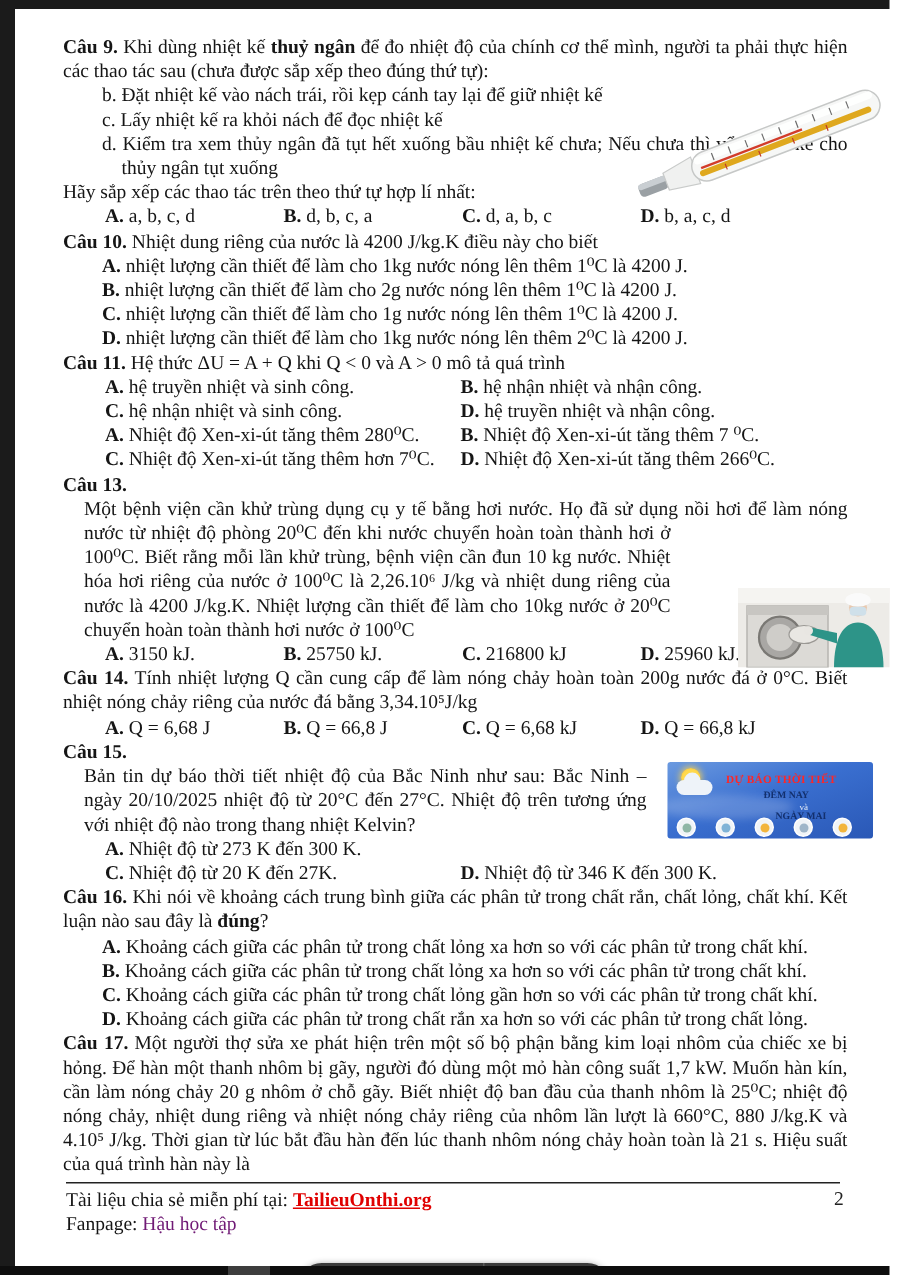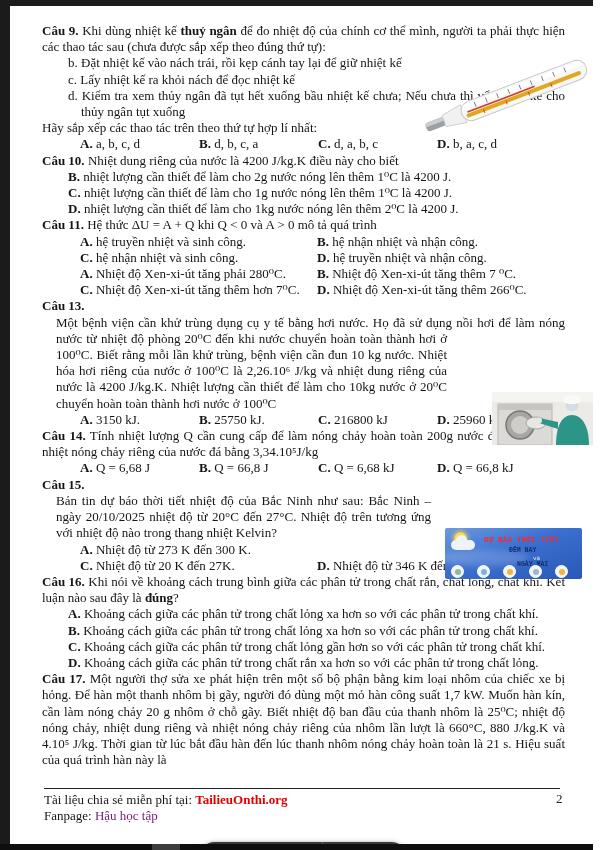--- a/index.html
+++ b/index.html
@@ -11,56 +11,56 @@
   .b-right{position:absolute;left:599px;top:6px;width:3px;height:839px;background:#2e2e2e;}
   .b-bottom{position:absolute;left:0;top:844px;width:604px;height:6px;background:#0e0e0e;}
   .b-bottom-seg{position:absolute;left:152px;top:844px;width:28px;height:6px;background:#3d3d3d;}
 
   
   .content{position:absolute;left:42px;top:23px;width:523px;height:764px;overflow:hidden;text-align:justify;}
   .qintro,.qpara{text-align:justify;}
   .qpara{margin-left:14px;}
   .steps{margin-left:26px;}
   .step{padding-left:13px;text-indent:-13px;}
-  .orow{display:flex;text-align:left;margin-left:38px;}
+  .orow{display:flex;text-align:left;margin-left:28px;}
   .o4 > .oc{width:119px;flex:none;}
   .o4 > .oc:last-child{width:auto;}
   .o2 > .oc{width:237px;flex:none;}
   .o2 > .oc:last-child{width:auto;}
   .ofull{margin-left:26px;text-align:left;}
   b{font-weight:bold;}
 
   
   .float-spacer{float:right;width:118px;height:56px;}
 
   
   .thermo{position:absolute;left:415px;top:54px;width:185px;height:88px;}
   
   .nurse{position:absolute;left:492px;top:392px;width:107px;height:53px;}
   
-  .wb{position:absolute;left:445px;top:528px;width:137px;height:51px;overflow:hidden;border-radius:2px;
+  .wb{position:absolute;left:445px;top:508px;width:137px;height:51px;overflow:hidden;border-radius:2px;
       background:linear-gradient(160deg,#6b9ae0 0%,#3a6fd0 45%,#2a58b6 100%);
-      font-family:Liberation Mono, monospace;text-align:right;}
+      font-family:Liberation Serif, serif;text-align:right;}
   .wb .cloudstreak{position:absolute;left:-6px;top:22px;width:90px;height:16px;border-radius:50%;
       background:#ffffff;opacity:.18;filter:blur(3px);}
   .wb .sun{position:absolute;left:9px;top:4px;width:13px;height:13px;border-radius:50%;
       background:radial-gradient(circle,#ffd94d 0 55%,#f5b52e 100%);box-shadow:0 0 4px 1px rgba(255,214,79,.8);}
   .wb .cloud{position:absolute;left:6px;top:12px;width:24px;height:10px;border-radius:8px;background:#eef3f9;}
   .wb .cloud:before{content:"";position:absolute;left:5px;top:-5px;width:11px;height:11px;border-radius:50%;background:#eef3f9;}
   .wb-title{position:absolute;left:39px;top:4px;font-size:7.5px;font-weight:bold;color:#ff2626;letter-spacing:.2px;}
   .wb-l1{position:absolute;left:64px;top:15px;font-size:6.5px;font-weight:bold;color:#13306e;}
   .wb-l2{position:absolute;left:88px;top:23px;font-size:6px;color:#e4ecf8;}
   .wb-l3{position:absolute;left:72px;top:29px;font-size:6.5px;font-weight:bold;color:#13306e;}
   .wic{position:absolute;top:37px;width:11px;height:11px;border-radius:50%;background:#f0f4f7;border:1px solid #fdfdfd;}
   .wic i{position:absolute;left:2.5px;top:2.5px;width:6px;height:6px;border-radius:50%;display:block;}
 
   
   .footer{position:absolute;left:44px;top:788px;width:516px;border-top:1.6px solid #222;padding-top:3px;}
   .fline{line-height:15.5px;text-align:left;}
-  .flink{color:#e00000;font-weight:bold;cursor:pointer;}
+  .flink{color:#e00000;font-weight:bold;text-decoration:underline;cursor:pointer;}
   .flink2{color:#701a75;font-weight:normal;text-decoration:none;cursor:pointer;}
   .pagenum{position:absolute;left:556px;top:791px;font-size:13px;color:#222;}
 
   
   .toolbar{position:absolute;left:199px;top:842px;width:208px;height:31px;background:#3a3a3a;border-radius:16px;
       box-shadow:0 1px 5px rgba(0,0,0,.45);display:flex;align-items:center;
       font-family:"Liberation Sans","DejaVu Sans",sans-serif;color:#e8e8e8;font-size:12.5px;}
   .tb-label{margin-left:14px;margin-right:7px;}
   .tb-input{width:32px;height:20px;background:#191919;border-radius:2px;color:#fff;display:flex;
       align-items:center;justify-content:center;cursor:text;}
@@ -89,40 +89,41 @@
       <div class="orow o4">
         <span class="oc"><b>A.</b> <span>a, b, c, d</span></span>
         <span class="oc"><b>B.</b> <span>d, b, c, a</span></span>
         <span class="oc"><b>C.</b> <span>d, a, b, c</span></span>
         <span class="oc"><b>D.</b> <span>b, a, c, d</span></span>
       </div>
     </div>
 
     <div class="q">
       <div class="qintro"><b>Câu 10.</b><span> Nhiệt dung riêng của nước là 4200 J/kg.K điều này cho biết</span></div>
+      <div class="ofull"><b>A.</b> <span>nhiệt lượng cần thiết để làm cho 1kg nước nóng lên thêm 1⁰C là 4200 J.</span></div>
       <div class="ofull"><b>B.</b> <span>nhiệt lượng cần thiết để làm cho 2g nước nóng lên thêm 1⁰C là 4200 J.</span></div>
       <div class="ofull"><b>C.</b> <span>nhiệt lượng cần thiết để làm cho 1g nước nóng lên thêm 1⁰C là 4200 J.</span></div>
       <div class="ofull"><b>D.</b> <span>nhiệt lượng cần thiết để làm cho 1kg nước nóng lên thêm 2⁰C là 4200 J.</span></div>
     </div>
 
     <div class="q">
       <div class="qintro"><b>Câu 11.</b><span> Hệ thức ΔU = A + Q khi Q &lt; 0 và A &gt; 0 mô tả quá trình</span></div>
       <div class="orow o2">
         <span class="oc"><b>A.</b> <span>hệ truyền nhiệt và sinh công.</span></span>
         <span class="oc"><b>B.</b> <span>hệ nhận nhiệt và nhận công.</span></span>
       </div>
       <div class="orow o2">
         <span class="oc"><b>C.</b> <span>hệ nhận nhiệt và sinh công.</span></span>
         <span class="oc"><b>D.</b> <span>hệ truyền nhiệt và nhận công.</span></span>
       </div>
     </div>
 
     <div class="q">
       <div class="orow o2">
-        <span class="oc"><b>A.</b> <span>Nhiệt độ Xen-xi-út tăng phải 280⁰C.</span></span>
+        <span class="oc"><b>A.</b> <span>Nhiệt độ Xen-xi-út tăng thêm 280⁰C.</span></span>
         <span class="oc"><b>B.</b> <span>Nhiệt độ Xen-xi-út tăng thêm 7 ⁰C.</span></span>
       </div>
       <div class="orow o2">
         <span class="oc"><b>C.</b> <span>Nhiệt độ Xen-xi-út tăng thêm hơn 7⁰C.</span></span>
         <span class="oc"><b>D.</b> <span>Nhiệt độ Xen-xi-út tăng thêm 266⁰C.</span></span>
       </div>
     </div>
 
     <div class="q">
       <div><b>Câu 13.</b></div>

